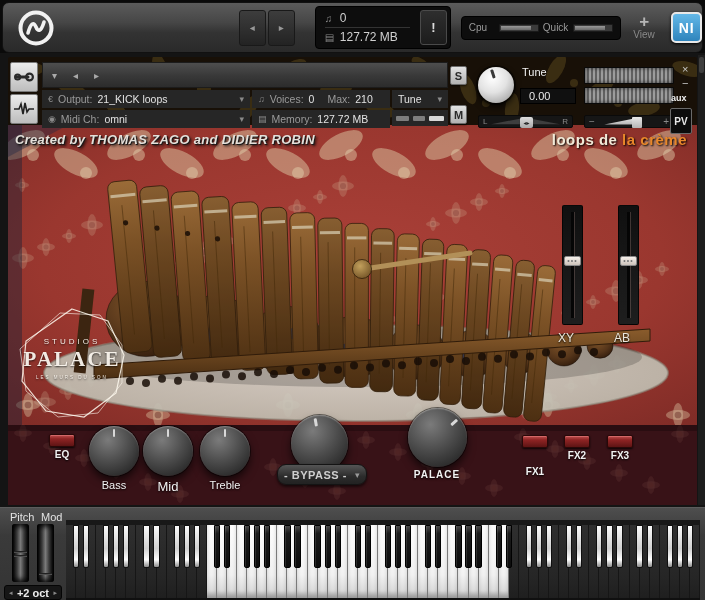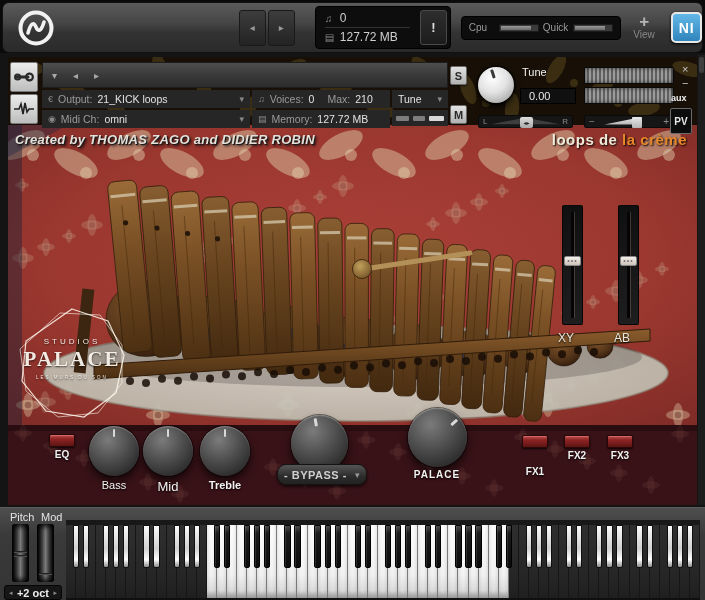--- a/index.html
+++ b/index.html
@@ -829,21 +829,21 @@
           <div class="rot">
             <div class="ptr"></div>
           </div>
         </div>
       <div class="ctl-lbl" style="left:135px;top:422px;width:50px;font-weight:normal;font-size:13px;">Mid</div>
       <div class="knob" style="left:192px;top:369px;width:50px;height:50px;">
           <div class="rot">
             <div class="ptr"></div>
           </div>
         </div>
-      <div class="ctl-lbl" style="left:192px;top:422px;width:50px;font-weight:bold;font-size:11px;">Treble</div>
+      <div class="ctl-lbl" style="left:192px;top:422px;width:50px;font-weight:normal;font-size:11px;">Treble</div>
 
       <div class="knob" style="left:283px;top:358px;width:57px;height:57px;">
           <div class="rot" style="transform:rotate(-10deg)">
             <div class="ptr"></div>
           </div>
         </div>
       <div class="bypass">
         <span>- BYPASS -</span>
         <span class="dd">▾</span>
       </div>

